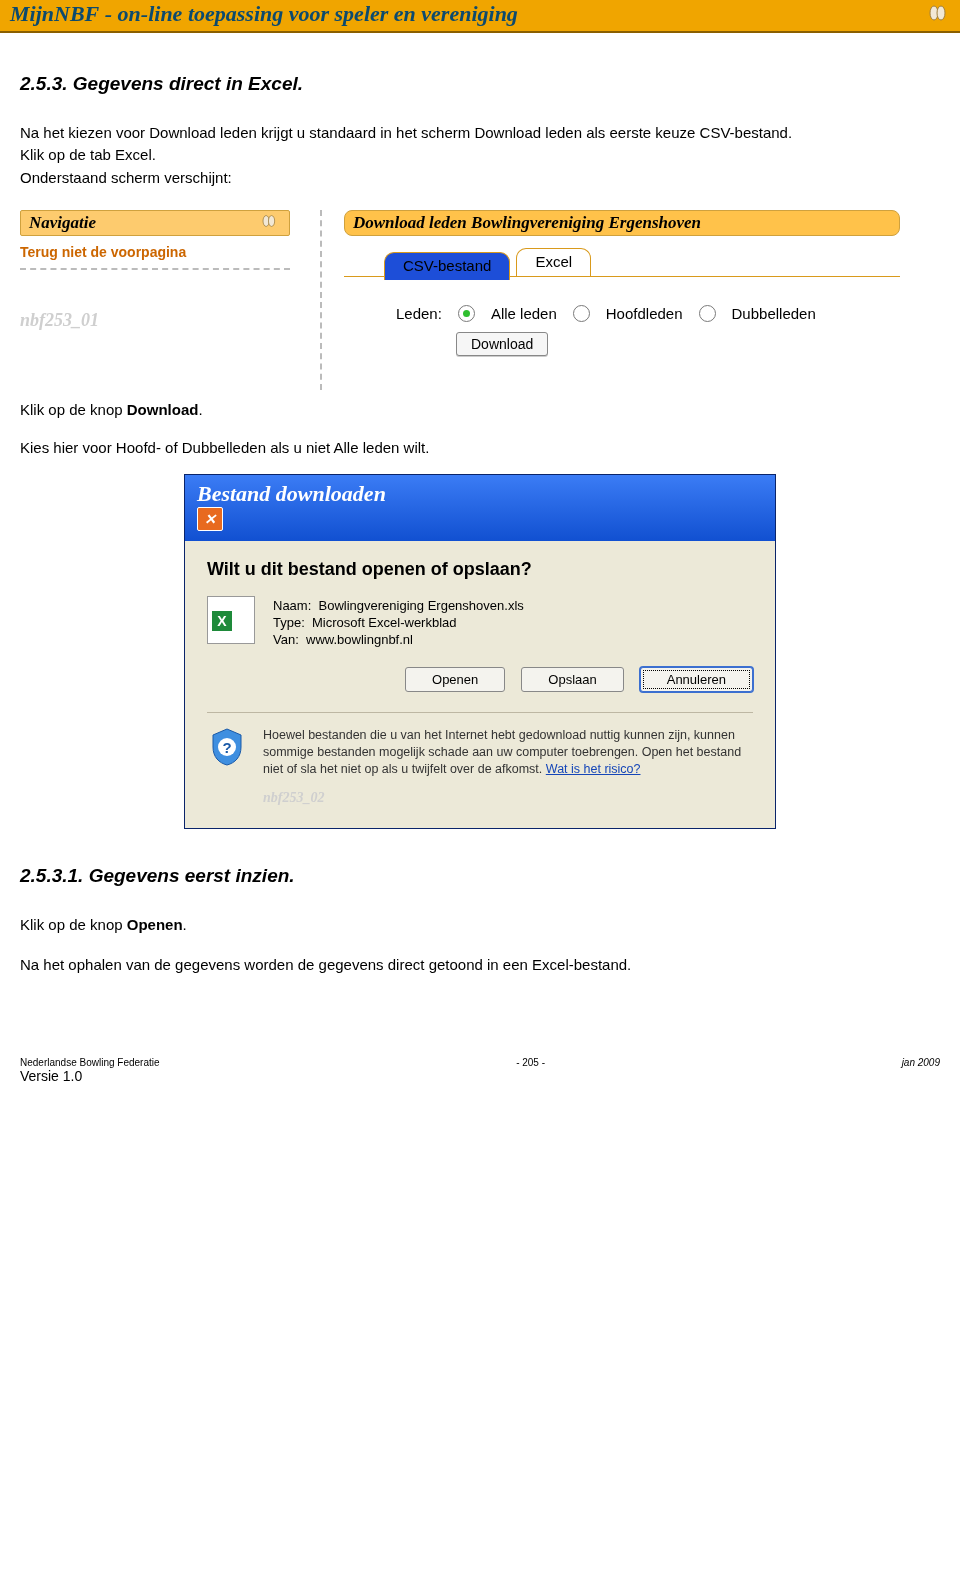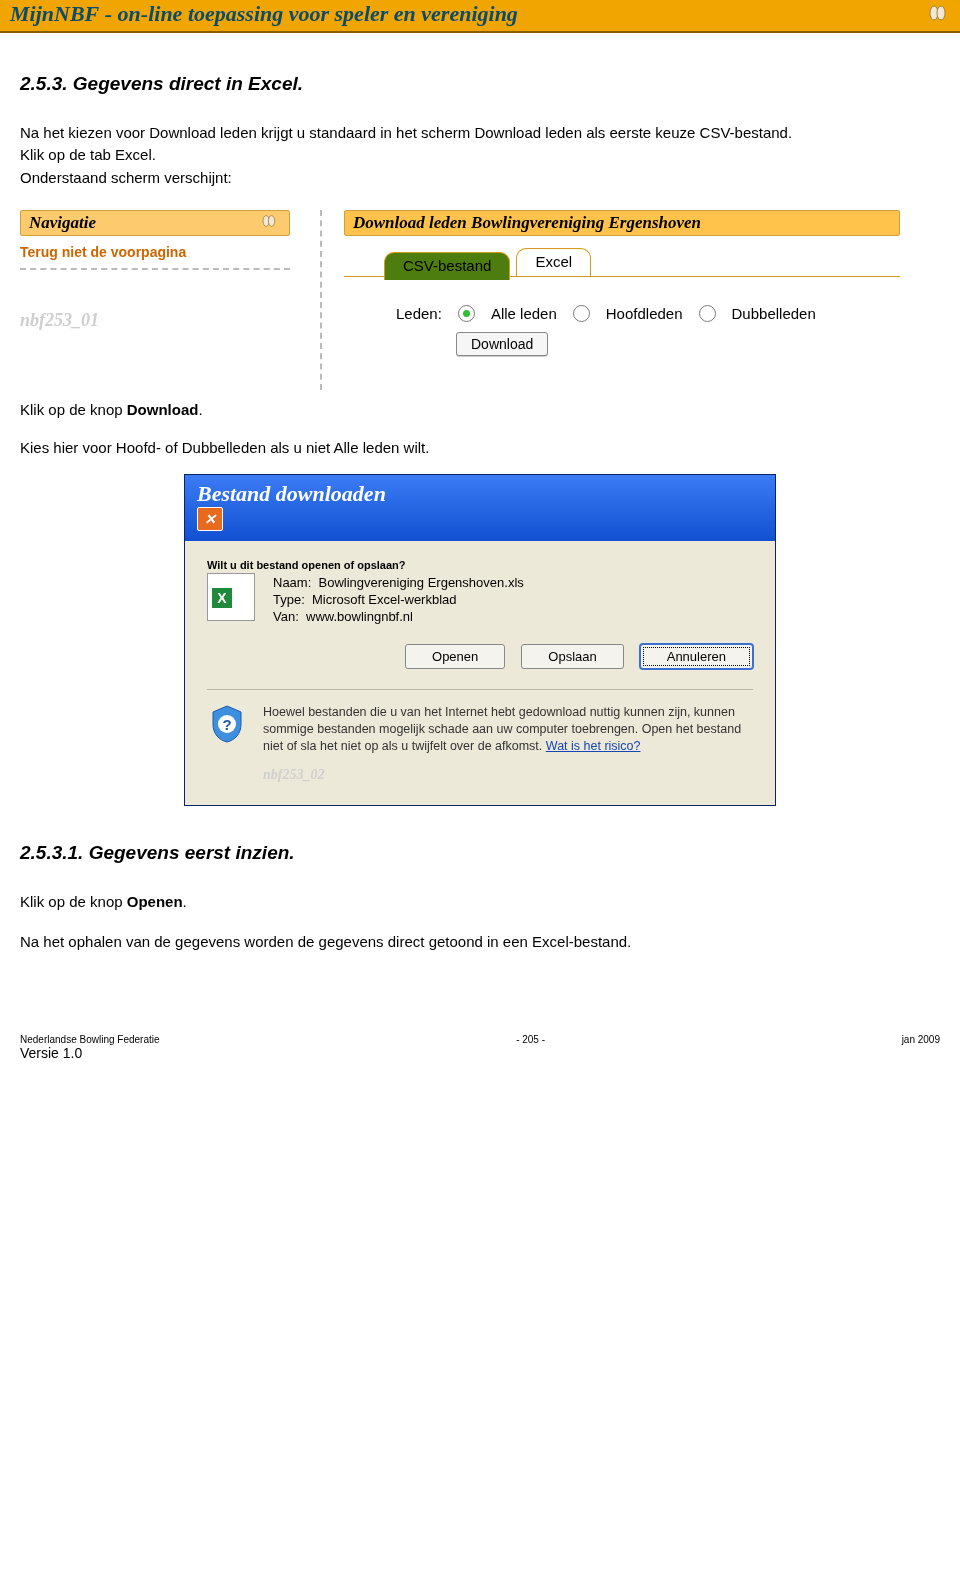--- a/index.html
+++ b/index.html
@@ -50,41 +50,41 @@
     font-weight: bold;
     font-family: "Times New Roman", serif;
     font-size: 17px;
     display: flex;
     align-items: center;
   }
   .nav-header .spacer { flex: 1; }
   .download-header {
     background: #FFC24A;
     border: 1px solid #cfa13e;
-    border-radius: 2px;
+    border-radius: 8px;
     padding: 2px 8px;
     font-style: italic;
     font-weight: bold;
     font-family: "Times New Roman", serif;
     font-size: 17px;
   }
   .nav-link { color: #CC6600; font-weight: bold; margin-top: 8px; font-size: 14px; }
   .dashed { border-bottom: 2px dashed #bbb; margin-top: 8px; }
   .vdash { border-right: 2px dashed #bbb; height: 180px; margin-left: 8px; }
   .tabs-wrap { display: flex; margin-top: 12px; margin-left: 40px; gap: 6px; }
   .tab {
     padding: 4px 18px 6px 18px;
     border: 1px solid #d99a1c;
     border-bottom: none;
     border-radius: 10px 10px 0 0;
     font-size: 15px;
     position: relative;
     background: #fff;
   }
-  .tab.inactive { background: #4d7c0f; transform: translateY(4px); }
+  .tab.inactive { background: #1d4ed8; transform: translateY(4px); }
   .tabline { height: 1px; background: #d99a1c; width: 100%; }
   .leden-row { display:flex; align-items:center; gap:16px; margin: 28px 0 10px 52px; font-size: 15px; }
   .radio { width: 15px; height: 15px; border: 1px solid #7a7a7a; border-radius:50%; display:inline-flex; align-items:center; justify-content:center; background:#fff; vertical-align: middle; }
   .radio .dot { width: 7px; height:7px; background:#2FBF2F; border-radius:50%; }
   .btn { border:1px solid #888; border-radius:3px; padding:3px 14px; background:#f6f6f6; font-size:14px; box-shadow: 0 1px 0 #ccc; display:inline-block; }
   .btn-row { margin-left: 112px; }
   .nbf-faint { color: #cfcfcf; font-family: "Times New Roman", serif; font-style: italic; font-weight: bold; font-size: 18px; margin-top: 40px; }
   
   .dialog-wrap { display:flex; justify-content:center; margin: 16px 0 24px 0; }
   .dialog { width: 590px; background:#ECE9D8; border:1px solid #0A246A; }
@@ -97,21 +97,21 @@
     font-weight: bold;
     font-size: 22px;
     display:flex;
     flex-direction:column;
   }
   .dlg-close {
     width: 24px; height: 22px; background:#E86A1F; border:1px solid #fff; border-radius:2px;
     display:flex; align-items:center; justify-content:center; color:#fff; font-weight:bold; font-size:14px;
   }
   .dlg-body { padding: 18px 22px 20px 22px; font-family: Tahoma, Arial, sans-serif; font-size: 13px; }
-  .dlg-q { font-weight: bold; margin-bottom: 2px; font-size: 11px; }
+  .dlg-q { font-weight: bold; margin-bottom: 16px; font-size: 18px; }
   .file-row { display:flex; gap: 18px; margin-bottom: 18px; }
   .file-icon {
     width: 46px; height: 46px; border:1px solid #999; background:#fff; position:relative;
   }
   .file-icon .x {
     position:absolute; left:4px; top:14px; width:20px; height:20px; background:#1E8A3A; color:#fff;
     font-weight:bold; font-size:14px; display:flex; align-items:center; justify-content:center;
   }
   .fields { flex:1; }
   .fields .ln { margin: 2px 0; }
@@ -122,21 +122,21 @@
   .warn-row { display:flex; gap: 16px; }
   .shield {
     width: 40px; height: 40px; position:relative;
   }
   .shield svg { width:40px; height:40px; }
   .warn-text { flex:1; font-size:12.5px; line-height:1.35; color:#333; }
   .warn-text .link { color:#1546b8; text-decoration: underline; }
   .nbf-dlg-faint { color:#cfcfcf; font-family:"Times New Roman",serif; font-style:italic; font-weight:bold; font-size:14px; margin-top:11px; }
   .footer { display:flex; font-size:10px; margin-top: 60px; padding: 0 20px; }
   .footer .mid { flex:1; text-align:center; }
-  .footer .right { text-align:right; }
+  .footer .right { text-align:right;font-style:italic; }
   .version { padding: 0 20px; font-size:14px; }
 </style>
 </head>
 <body>
 
 <div class="page">
   <div class="top-banner">
     <span class="title">
       <span class="bold">MijnNBF</span><span> - on-line toepassing voor speler en vereniging</span>
     </span>

